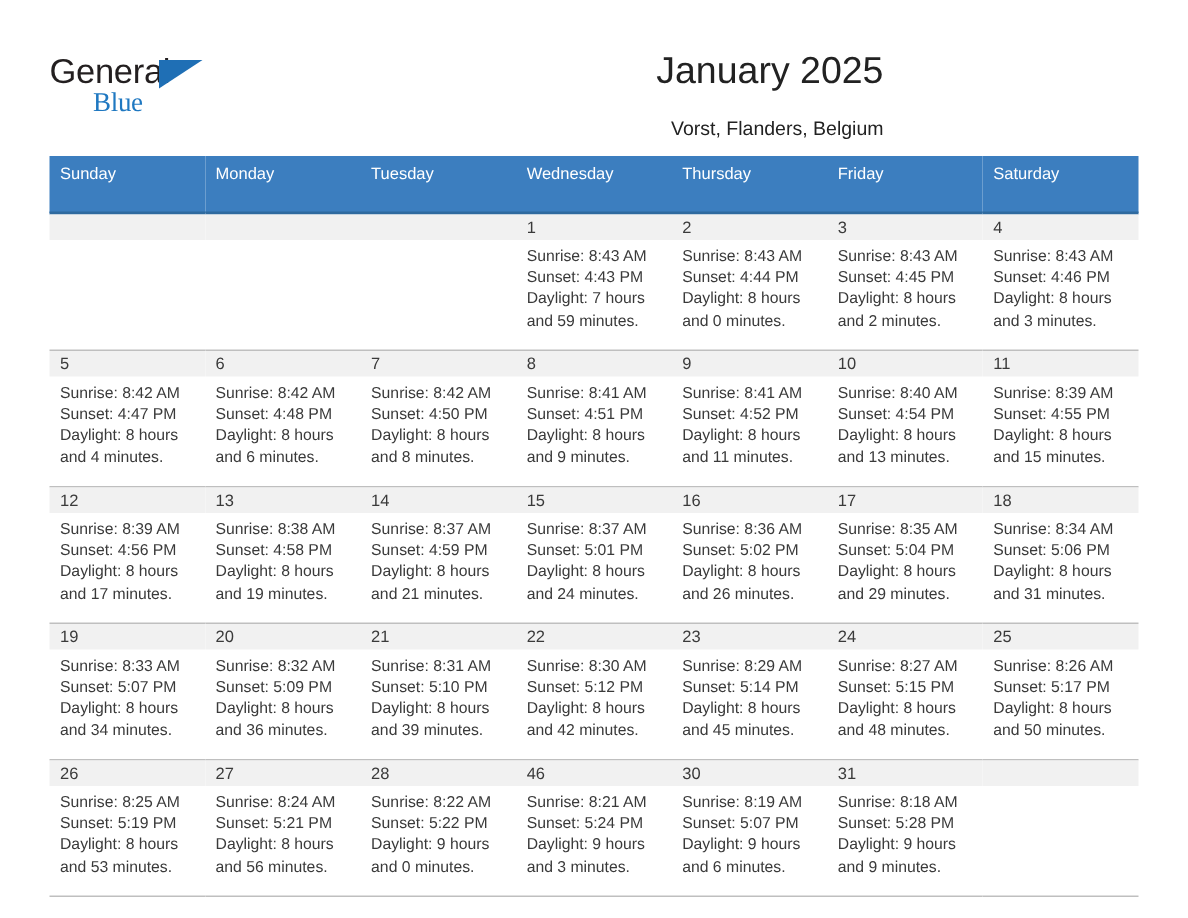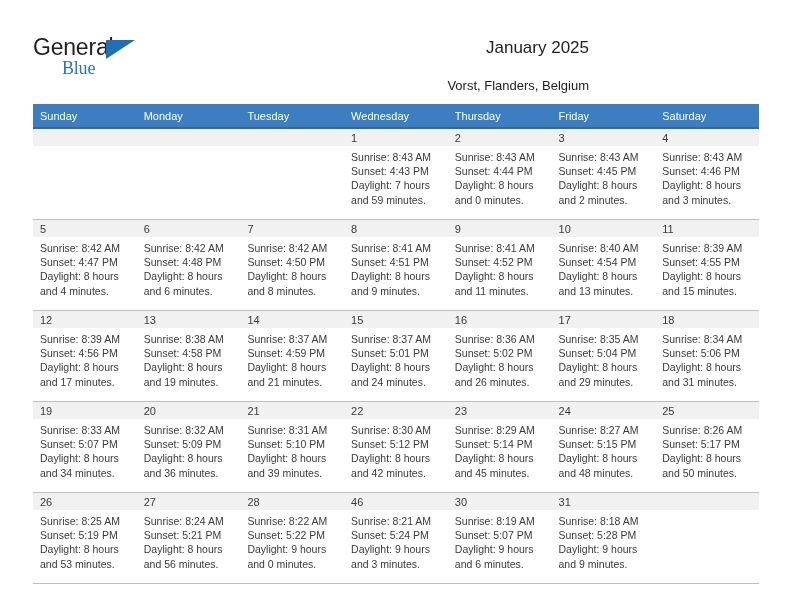--- a/index.html
+++ b/index.html
@@ -62,21 +62,21 @@
     width: 0;
     height: 0;
     border-top: 19px solid #1f6fb5;
     border-right: 29px solid transparent;
   }
 
   .title {
     position: absolute;
     right: 39px;
     top: 33px;
-    font-size: 17px;
+    font-size: 25px;
     line-height: 29px;
     color: #222222;
     white-space: nowrap;
   }
   .subtitle {
     position: absolute;
     right: 39px;
     top: 78px;
     font-size: 13px;
     line-height: 15px;
@@ -93,21 +93,21 @@
     width: 726px;
     border-collapse: collapse;
     table-layout: fixed;
   }
   .cal th {
     background: #3c7ebf;
     color: #ffffff;
     font-size: 11px;
     font-weight: normal;
     text-align: left;
-    padding: 5px 0 5px 7px;
+    padding: 5px 0 19px 7px;
     height: 13px;
     border: none;
   }
   .cal thead tr {
     border-bottom: 2px solid #2f6a9f;
   }
   .cal td {
     vertical-align: top;
     padding: 0;
     height: 90px;

